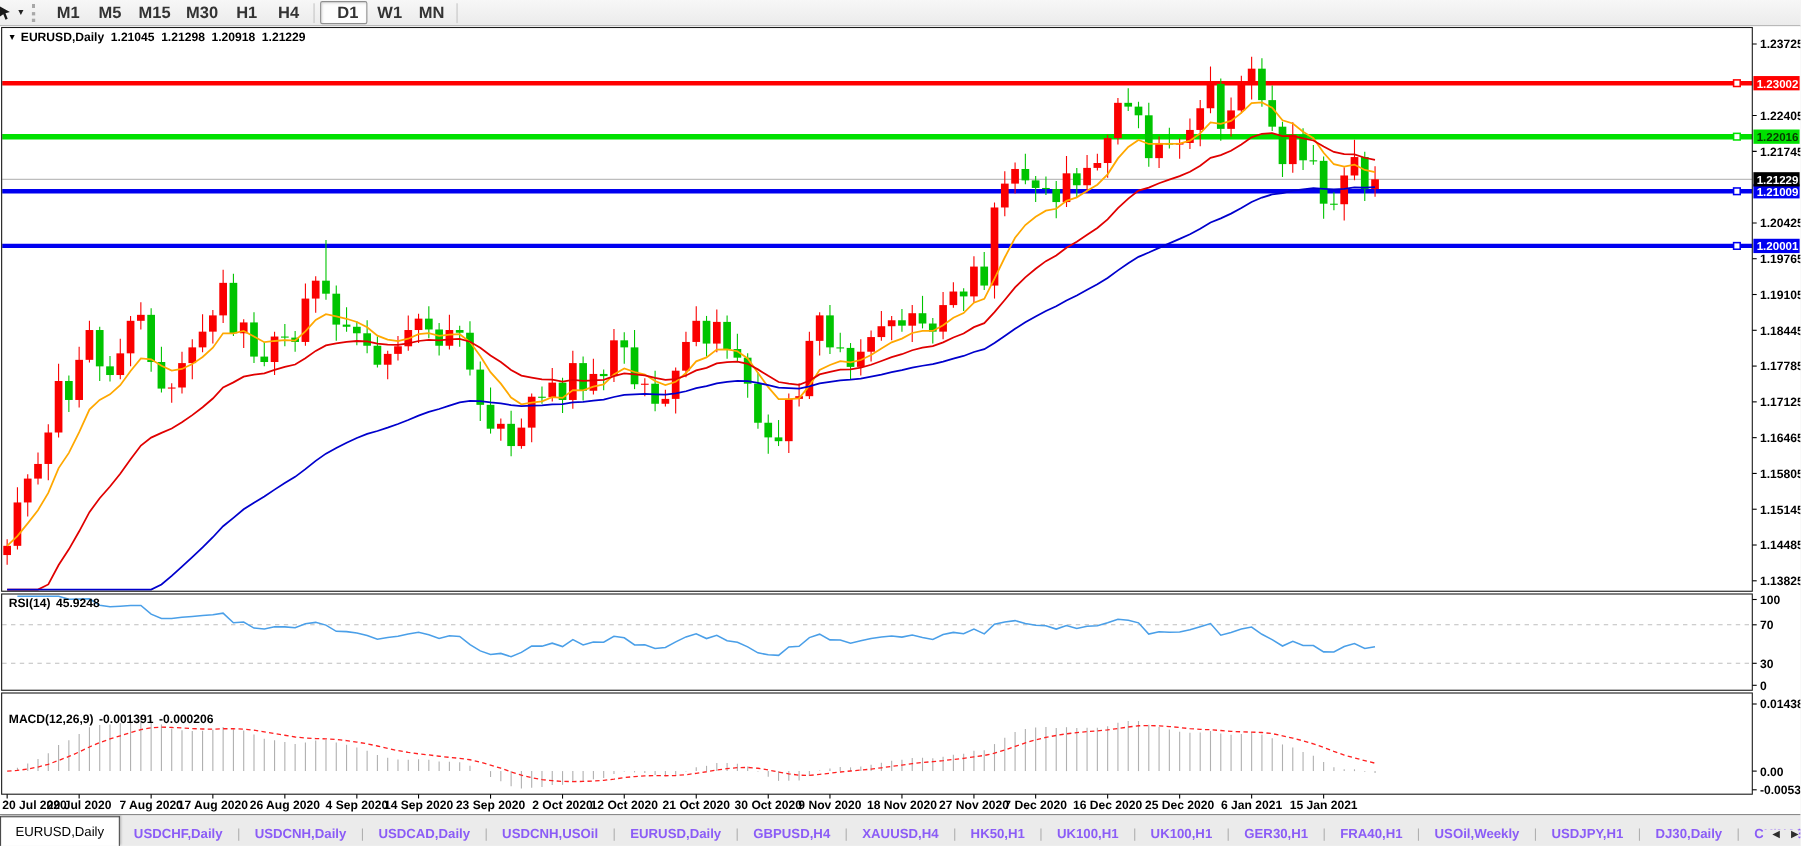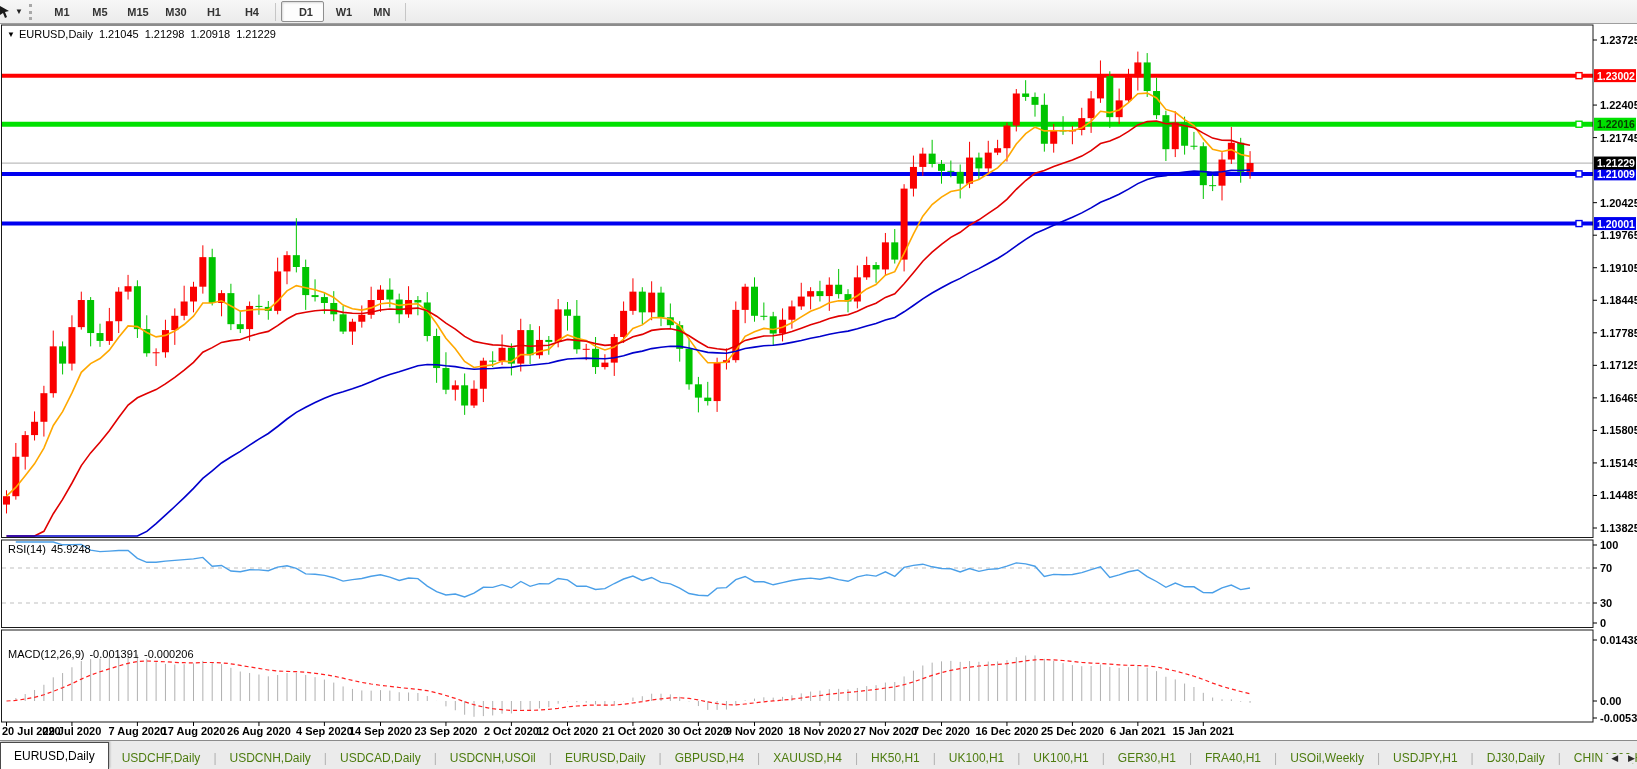--- a/index.html
+++ b/index.html
@@ -2,36 +2,36 @@
 <html><head>
 <meta charset="utf-8">
 <style>
   html,body{margin:0;padding:0;background:#e9e9e9;font-family:"Liberation Sans",sans-serif;}
   #app{position:relative;width:1637px;height:769px;background:#fff;overflow:hidden;}
   
   #toolbar{position:absolute;top:0;left:0;width:1637px;height:24px;background:linear-gradient(#f7f7f7,#ebebeb);border-bottom:1px solid #9e9e9e;display:flex;align-items:center;box-sizing:border-box;}
   .tool-icn{display:flex;align-items:center;margin-left:-4px;padding:0 2px;}
   .dd-arrow{font-size:8px;color:#222;margin:0 4px 0 2px;}
   .grip{width:5px;height:16px;border-left:3px dotted #a8a8a8;margin:0 6px 0 2px;}
-  .tf-btn{height:19px;min-width:24px;padding:0 5px;margin:0 1px;display:flex;align-items:center;justify-content:center;font-size:11px;font-weight:700;color:#333;border:1px solid transparent;border-radius:2px;}
+  .tf-btn{height:19px;min-width:24px;padding:0 5px;margin:0 1px;display:flex;align-items:center;justify-content:center;font-size:15px;font-weight:700;color:#333;border:1px solid transparent;border-radius:2px;}
   .tf-btn.active{background:#fdfdfd;border:1px solid #8f8f8f;box-shadow:inset 1px 1px 2px #d8d8d8;padding-left:12px;}
   .tb-sep{width:1px;height:18px;background:#c6c6c6;margin:0 4px;}
   
   #chartwrap{position:absolute;top:24px;left:0;width:1637px;height:716px;background:#fff;}
   #cv{position:absolute;top:0;left:0;}
-  .overlay-label{position:absolute;font-size:11px;font-weight:400;color:#000;white-space:nowrap;z-index:5;}
+  .overlay-label{position:absolute;font-size:11px;font-weight:700;color:#000;white-space:nowrap;z-index:5;}
   #title{top:4px;left:7px;}
   #title .caret{font-size:8px;position:relative;top:-1px;margin-right:4px;}
   #title span{margin-right:6px;}
   #rsilabel{top:519px;left:8px;}
   #macdlabel{top:624px;left:8px;}
   #rsilabel span,#macdlabel span{margin-right:5px;margin-top:40px;}
   
   #tabbar{position:absolute;bottom:0;left:0;width:1637px;height:29px;background:#ebebeb;border-top:1px solid #8a8a8a;display:flex;align-items:flex-end;box-sizing:border-box;overflow:hidden;}
-  .tab{height:23px;display:flex;align-items:center;padding:0 13px;font-size:12px;color:#4d7c0f;white-space:nowrap;}
+  .tab{height:23px;display:flex;align-items:center;padding:0 13px;font-size:12px;color:#8b5cf6;white-space:nowrap;font-weight:bold;}
   .tab.active{background:#fff;border:1px solid #4a4a4a;border-bottom:none;height:26px;color:#000;font-weight:400;box-shadow:1px -1px 2px rgba(0,0,0,.25);}
   .tab-sep{color:#b0b0b0;font-size:12px;align-self:center;margin-top:4px;}
   #tabarrows{position:absolute;right:2px;bottom:6px;display:flex;gap:10px;background:#ebebeb;padding-left:8px;}
   .arrow-btn{font-size:9px;color:#2d2d2d;line-height:1;}
 </style>
 </head>
 <body>
 
 <div id="app">
 

